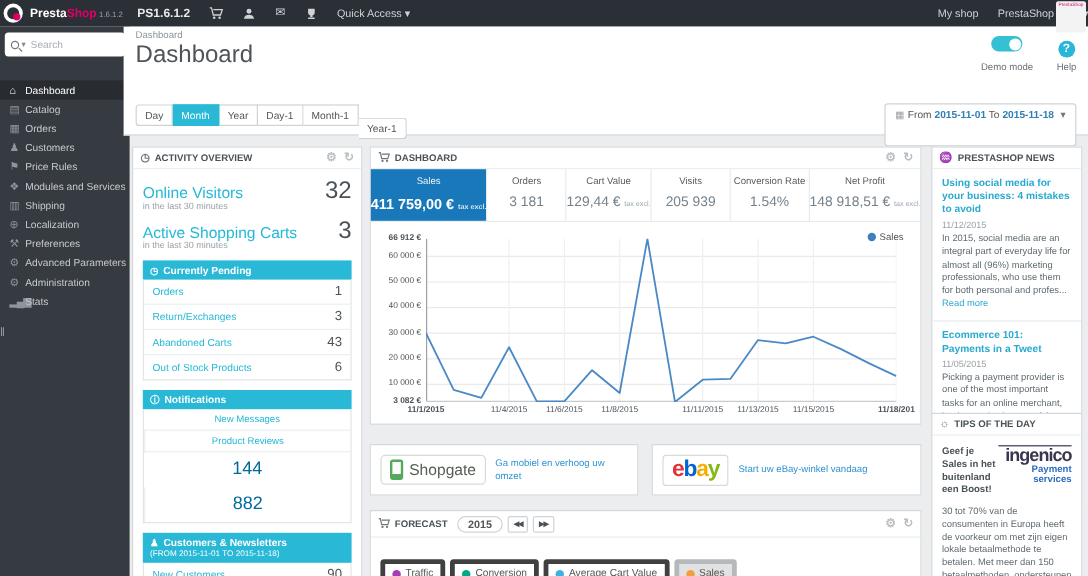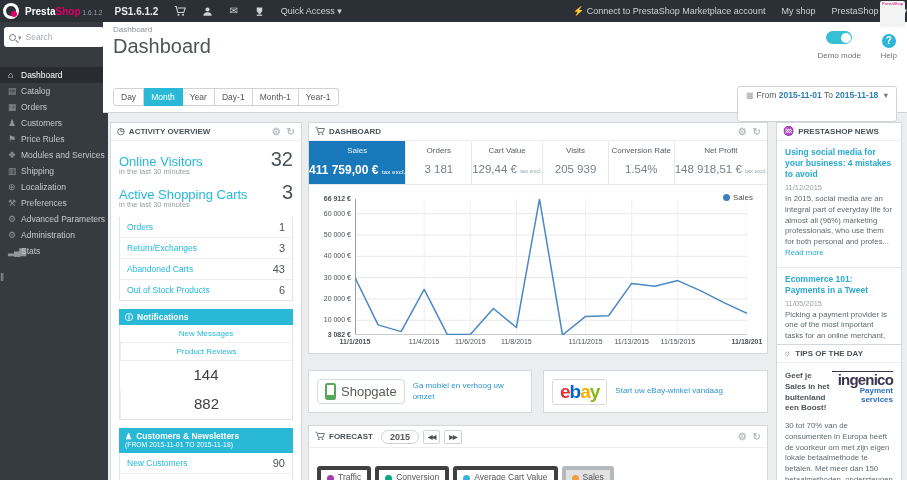--- a/index.html
+++ b/index.html
@@ -62,21 +62,21 @@
   .demo-wrap { position:absolute; top:8px; right:46px; text-align:center; }
   .toggle { width:26px; height:13px; border-radius:7px; background:#35c0d4; position:relative; display:inline-block; cursor:pointer; }
   .toggle::after { content:""; position:absolute; right:1.5px; top:1.5px; width:10px; height:10px; border-radius:50%; background:#fff; }
   .demo-label, .help-label { font-size:8px; color:#6b7278; margin-top:3px; }
   .help-wrap { position:absolute; top:8px; right:10px; text-align:center; cursor:pointer; }
   .help-circle { width:14px; height:14px; border-radius:50%; background:#29b6d8; color:#fff; font-size:10px; font-weight:bold; line-height:14px; display:inline-block; }
   .filter-bar { position:absolute; left:10px; right:10px; bottom:8px; height:18px; }
   .btn-group { display:inline-flex; }
   .fbtn { height:18px; line-height:16px; padding:0 7px; font-size:8.5px; color:#555; background:#fff; border:1px solid #cfd3d7; border-left:none; cursor:pointer; }
   .fbtn:first-child { border-left:1px solid #cfd3d7; border-radius:3px 0 0 3px; }
-  .fbtn:last-child { border-radius:0 3px 3px 0; }
+  .fbtn:last-child { border-radius:0 3px 3px 0;margin-top:11px; }
   .fbtn.active { background:#29b9d7; border-color:#29b9d7; color:#fff; }
   .date-btn { position:absolute; right:0; top:0; height:36px; line-height:16px; padding:0 8px; border:1px solid #cfd3d7; border-radius:3px; background:#fff; font-size:8.5px; color:#555; cursor:pointer; }
   .date-btn .ic-cal { color:#9aa0a5; margin-right:3px; font-size:8px; }
   .date-btn b { color:#2e7fb5; }
   .date-btn .ic-caret { margin-left:3px; color:#777; }
 
   
   .panel { position:absolute; background:#fff; border:1px solid #d4d8db; }
   .phead { height:18px; display:flex; align-items:center; padding:0 6px; font-size:8px; font-weight:bold; color:#4b5257; border-bottom:1px solid #eceeef; }
   .phead .hic { margin-right:4px; color:#6f767b; font-size:9px; }
@@ -95,21 +95,21 @@
   .sec-head .hic { margin-right:4px; font-size:8px; }
   .sec-head .sub { display:block; font-size:6.8px; font-weight:normal; }
   .sec-rows { border:1px solid #e2e5e7; border-top:none; }
   .srow { display:flex; justify-content:space-between; align-items:center; padding:4px 7px; border-bottom:1px solid #eceff0; font-size:8.5px; }
   .srow:last-child { border-bottom:none; }
   .srow a { color:#25b9d7; cursor:pointer; }
   .srow .val { font-size:11px; color:#4b5257; }
   .ngrid { display:grid; grid-template-columns:1fr; border:1px solid #e2e5e7; border-top:none; text-align:center; }
   .ncell-h { padding:4px 2px; font-size:8px; color:#25b9d7; border-bottom:1px solid #eceff0; cursor:pointer; }
   .ncell-h.r, .ncell-v.r { border-left:1px solid #eceff0; }
-  .ncell-v { padding:5px 0 7px; font-size:15px; color:#404040; }
+  .ncell-v { padding:5px 0 7px; font-size:15px; color:#0369a1; }
 
   
   #dash-panel { left:308px; top:122px; width:460px; height:232px; }
   .kpi-row { display:flex; border-bottom:1px solid #e7eaec; }
   .kpi { flex:1; text-align:center; padding:5px 0 7px; border-left:1px solid #e7eaec; cursor:pointer; }
   .kpi:first-child { border-left:none; }
   .kpi .kl { font-size:8px; color:#565c61; margin-bottom:8px; }
   .kpi .kv { font-size:11.5px; color:#74828c; white-space:nowrap; }
   .kpi .kv .sfx { font-size:6px; color:#9aa6ae; }
   .kpi.active { background:#1878b9; }
@@ -187,21 +187,20 @@
   <span class="tb-ic ic ic-envelope"></span>
   <span class="tb-ic">
     <svg width="11" height="11" viewBox="0 0 16 16">
         <path d="M4 2h8v4a4 4 0 0 1-8 0z" fill="#cfd3d8"></path>
         <rect x="6.6" y="9" width="2.8" height="3" fill="#cfd3d8"></rect>
         <rect x="4" y="12.5" width="8" height="1.8" fill="#cfd3d8"></rect>
       </svg>
   </span>
   <span class="quick"><span>Quick Access</span> <i class="ic ic-caret"></i></span>
   <span class="tb-spacer"></span>
-  <span class="tb-link"><i class="ic ic-bolt"></i> <span>Connect to PrestaShop Marketplace account</span></span>
   <span class="tb-link">My shop</span>
   <span class="usermenu"><span>PrestaShop User</span> <i class="ic ic-caret"></i></span>
   <span class="avatar"><span class="face"></span><div class="cap">PrestaShop</div></span>
 </div>
 
 <div class="sidebar">
   <div class="searchbox">
     <span class="mag"></span>
     <i class="ic ic-caret"></i>
     <input placeholder="Search" style="">
@@ -298,20 +297,21 @@
       <span class="stat-value">32</span>
     </div>
     <div class="stat-sub">in the last 30 minutes</div>
     <div class="stat-line">
       <a class="stat-label">Active Shopping Carts</a>
       <span class="stat-value">3</span>
     </div>
     <div class="stat-sub">in the last 30 minutes</div>
 
     <div class="sec">
+      <div class="sec-head"><i class="ic ic-clock hic"></i><span>Currently Pending</span></div>
       <div class="sec-rows">
         <div class="srow">
             <a>Orders</a>
             <span class="val">1</span>
           </div>
         <div class="srow">
             <a>Return/Exchanges</a>
             <span class="val">3</span>
           </div>
         <div class="srow">

